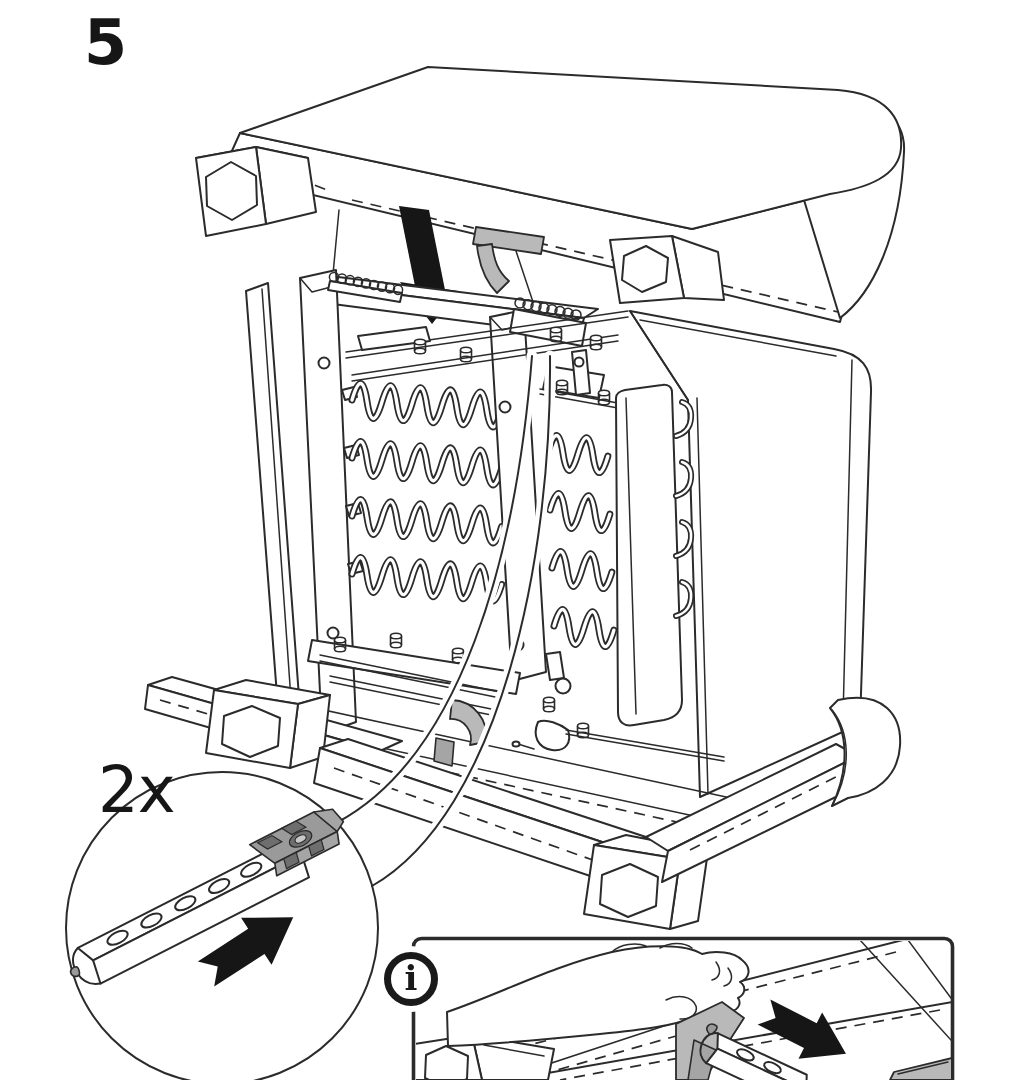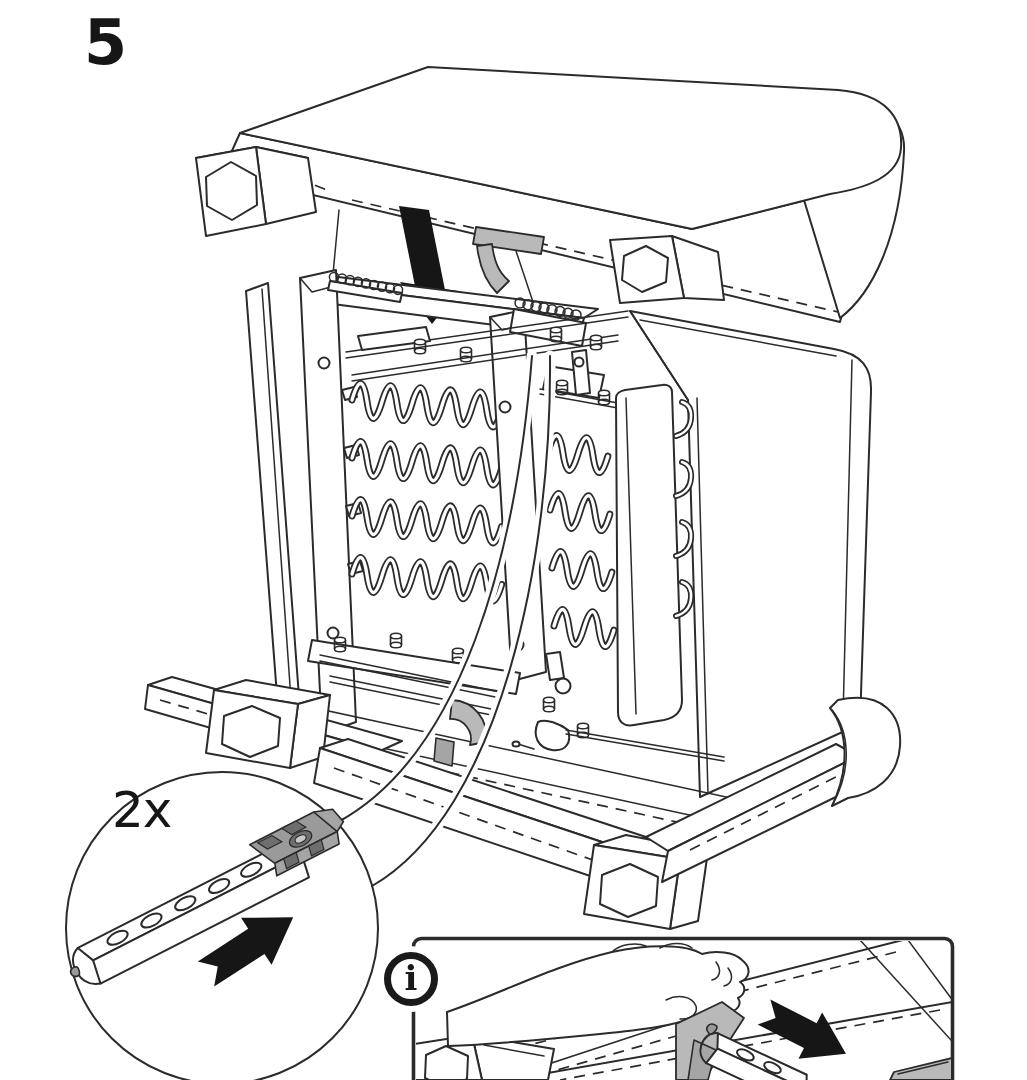--- a/index.html
+++ b/index.html
@@ -25,22 +25,22 @@
   .spi{stroke:#fff;stroke-width:3.4;fill:none;stroke-linecap:round;}
   .cw{stroke:var(--line);stroke-width:6;fill:none;stroke-linecap:round;}
   .ci{stroke:#fff;stroke-width:2.6;fill:none;stroke-linecap:round;}
   .wu{stroke:#fff;stroke-width:11;fill:none;stroke-linecap:round;}
   .bx{fill:#fff;stroke:var(--line);stroke-width:3.6;}
   #bolt *{stroke:var(--line);}
   .wfill{fill:#fff;}
   
   .step-num{position:absolute;left:84px;top:12px;font-size:62px;font-weight:700;
             color:var(--arrow-black);line-height:1;}
-  .qty{position:absolute;left:112px;top:758px;font-size:50px;font-weight:400;
-       color:var(--arrow-black);line-height:1;letter-spacing:-1px;margin-top:27px;}
+  .qty{position:absolute;left:98px;top:758px;font-size:64px;font-weight:400;
+       color:var(--arrow-black);line-height:1;letter-spacing:-1px;}
   .info-badge{position:absolute;left:384px;top:952px;width:54px;height:54px;box-sizing:border-box;
               border:7px solid #1a1a1a;border-radius:50%;background:#fff;
               box-shadow:0 0 0 6px #fff;display:flex;align-items:center;justify-content:center;}
   .info-badge span{font-family:"DejaVu Serif","Liberation Serif",serif;font-weight:700;
                    font-size:34px;color:#1a1a1a;line-height:1;margin-top:-3px;}
 </style>
 </head>
 <body>
 
 <div class="stage">

